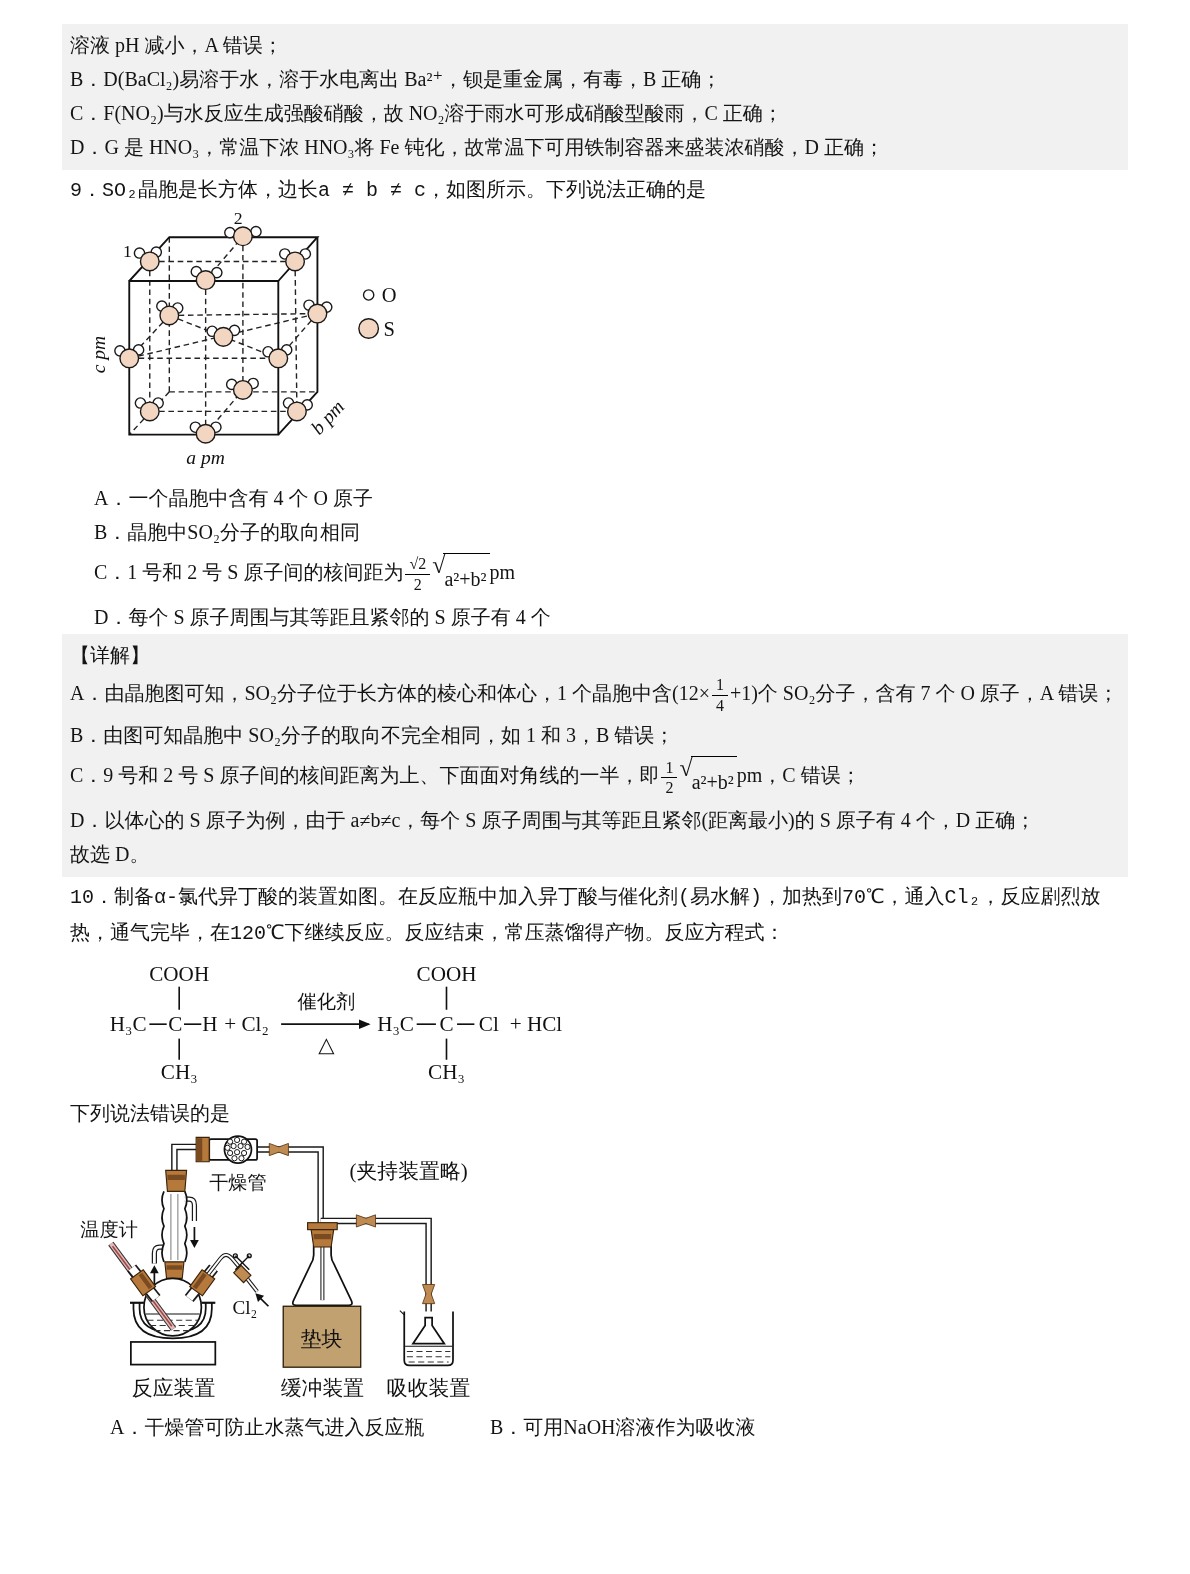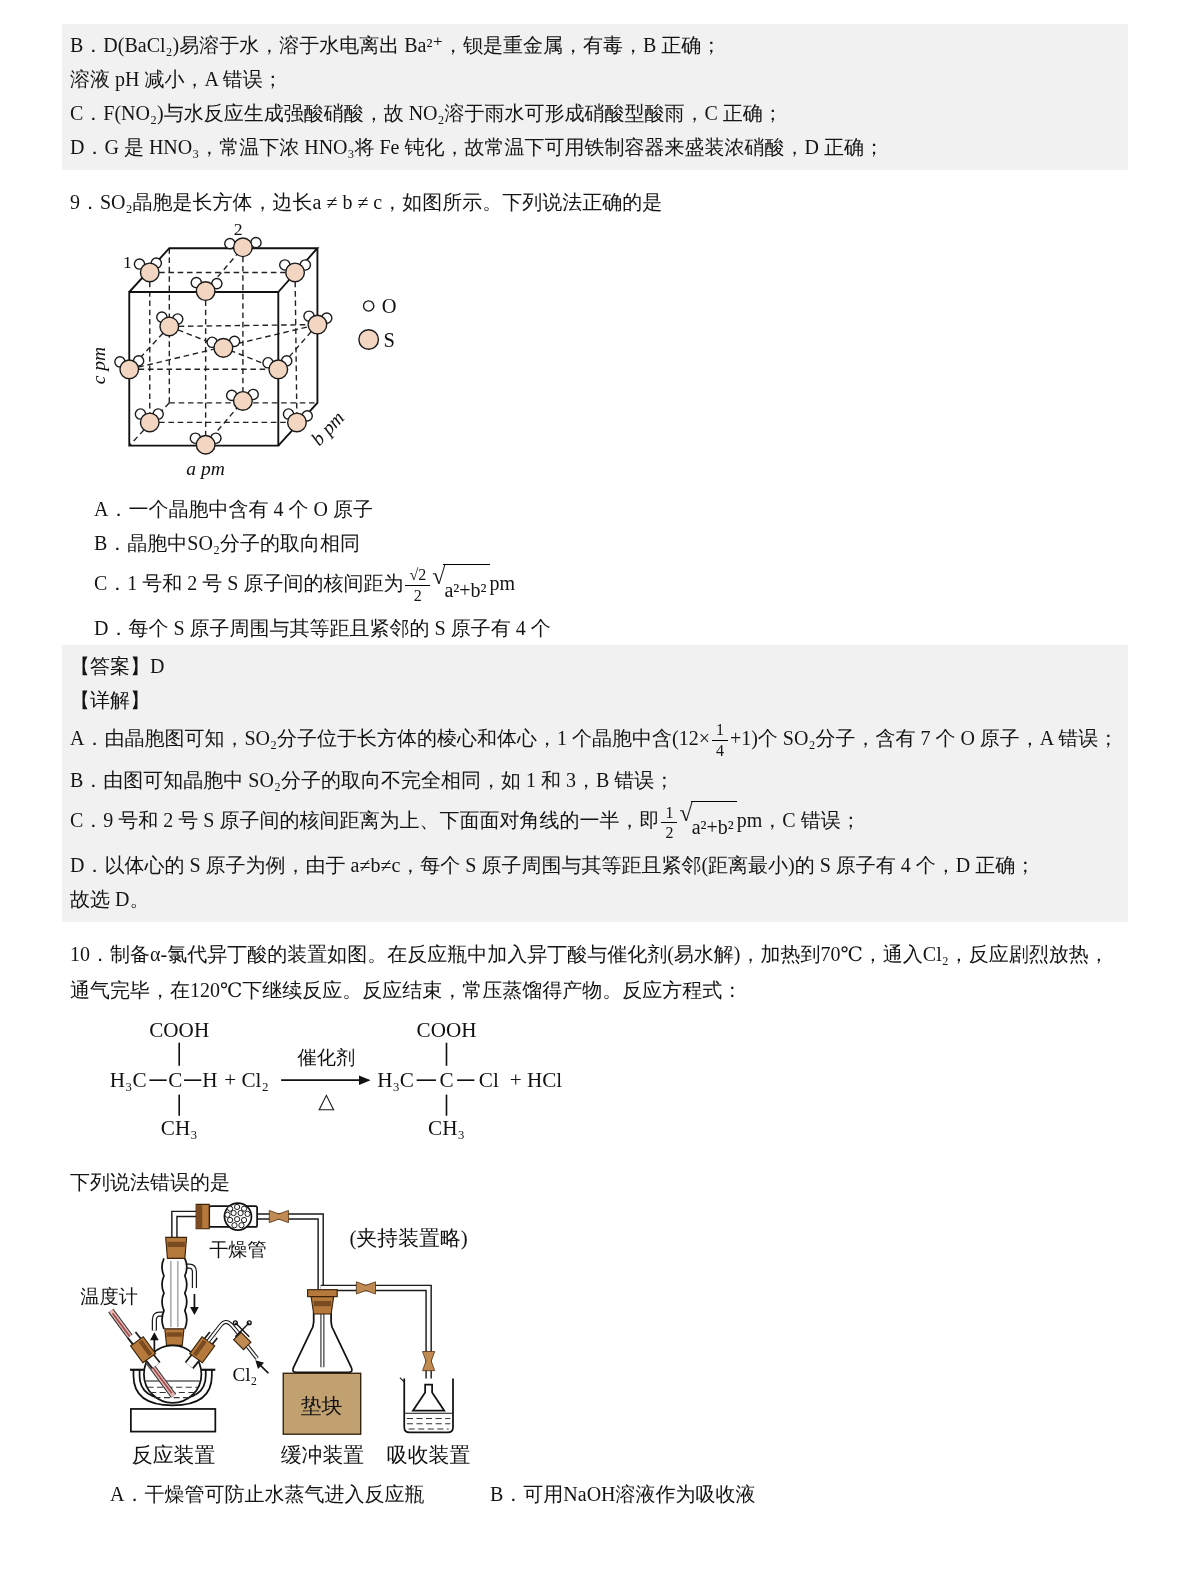--- a/index.html
+++ b/index.html
@@ -5,21 +5,21 @@
   html,body { margin:0; padding:0; background:#fff; }
   .page {
     position:relative; width:1190px; height:1574px; box-sizing:border-box;
     padding:24px 70px 0; overflow:hidden; background:#fff;
     font-family:"Liberation Serif","DejaVu Serif",serif;
     font-size:20px; color:#141414;
   }
   p { margin:0; }
   .hl { background:#f1f1f1; padding:4px 8px 6px; margin:0 -8px; }
   .hl p { line-height:34px; }
-  .stem { line-height:36px; margin-top:14px; }
+  .stem { line-height:36px; margin-top:3px;font-family:Liberation Mono, monospace; }
   .opts { margin-left:24px; }
   .opts p { line-height:34px; }
   .exp { line-height:34px; }
   .pad-v { padding:4px 0; }
   .frac { display:inline-flex; flex-direction:column; align-items:center;
           vertical-align:middle; font-size:16px; line-height:1.12; margin:0 2px; }
   .frac-num { border-bottom:1.4px solid #000; padding:0 4px 1px; }
   .frac-den { padding-top:1px; }
   .sqrt { display:inline-flex; align-items:flex-start; vertical-align:middle; }
   .sqrt-sym { font-size:1.2em; line-height:1.05; }
@@ -57,22 +57,22 @@
   .arrH   { fill:#111; stroke:none; }
   .applab { font-size:22px; }
   .appcap { font-size:24px; }
 </style>
 </head>
 <body>
 
 <div class="page">
 
   <div class="hl">
+    <p>溶液 pH 减小，A 错误；</p>
     <p>B．D(BaCl₂)易溶于水，溶于水电离出 Ba²⁺，钡是重金属，有毒，B 正确；</p>
-    <p>溶液 pH 减小，A 错误；</p>
     <p>C．F(NO₂)与水反应生成强酸硝酸，故 NO₂溶于雨水可形成硝酸型酸雨，C 正确；</p>
     <p>D．G 是 HNO₃，常温下浓 HNO₃将 Fe 钝化，故常温下可用铁制容器来盛装浓硝酸，D 正确；</p>
   </div>
 
   <p class="stem">9．SO₂晶胞是长方体，边长a ≠ b ≠ c，如图所示。下列说法正确的是</p>
 
   <div class="fig">
     <svg width="340" viewBox="0 0 365 282">
 
       <g class="dashE">
@@ -190,21 +190,20 @@
           <span class="frac-num">√2</span>
           <span class="frac-den">2</span>
         </span><span class="sqrt">
           <span class="sqrt-sym">√</span>
           <span class="sqrt-body">a²+b²</span>
         </span><span>pm</span></p>
     <p>D．每个 S 原子周围与其等距且紧邻的 S 原子有 4 个</p>
   </div>
 
   <div class="hl">
-    <p>【答案】D</p>
     <p>【详解】</p>
     <p class="exp pad-v"><span>A．由晶胞图可知，SO₂分子位于长方体的棱心和体心，1 个晶胞中含(12×</span><span class="frac">
           <span class="frac-num">1</span>
           <span class="frac-den">4</span>
         </span><span>+1)个 SO₂分子，含有 7 个 O 原子，A 错误；</span></p>
     <p class="exp">B．由图可知晶胞中 SO₂分子的取向不完全相同，如 1 和 3，B 错误；</p>
     <p class="exp pad-v"><span>C．9 号和 2 号 S 原子间的核间距离为上、下面面对角线的一半，即</span><span class="frac">
           <span class="frac-num">1</span>
           <span class="frac-den">2</span>
         </span><span class="sqrt">

